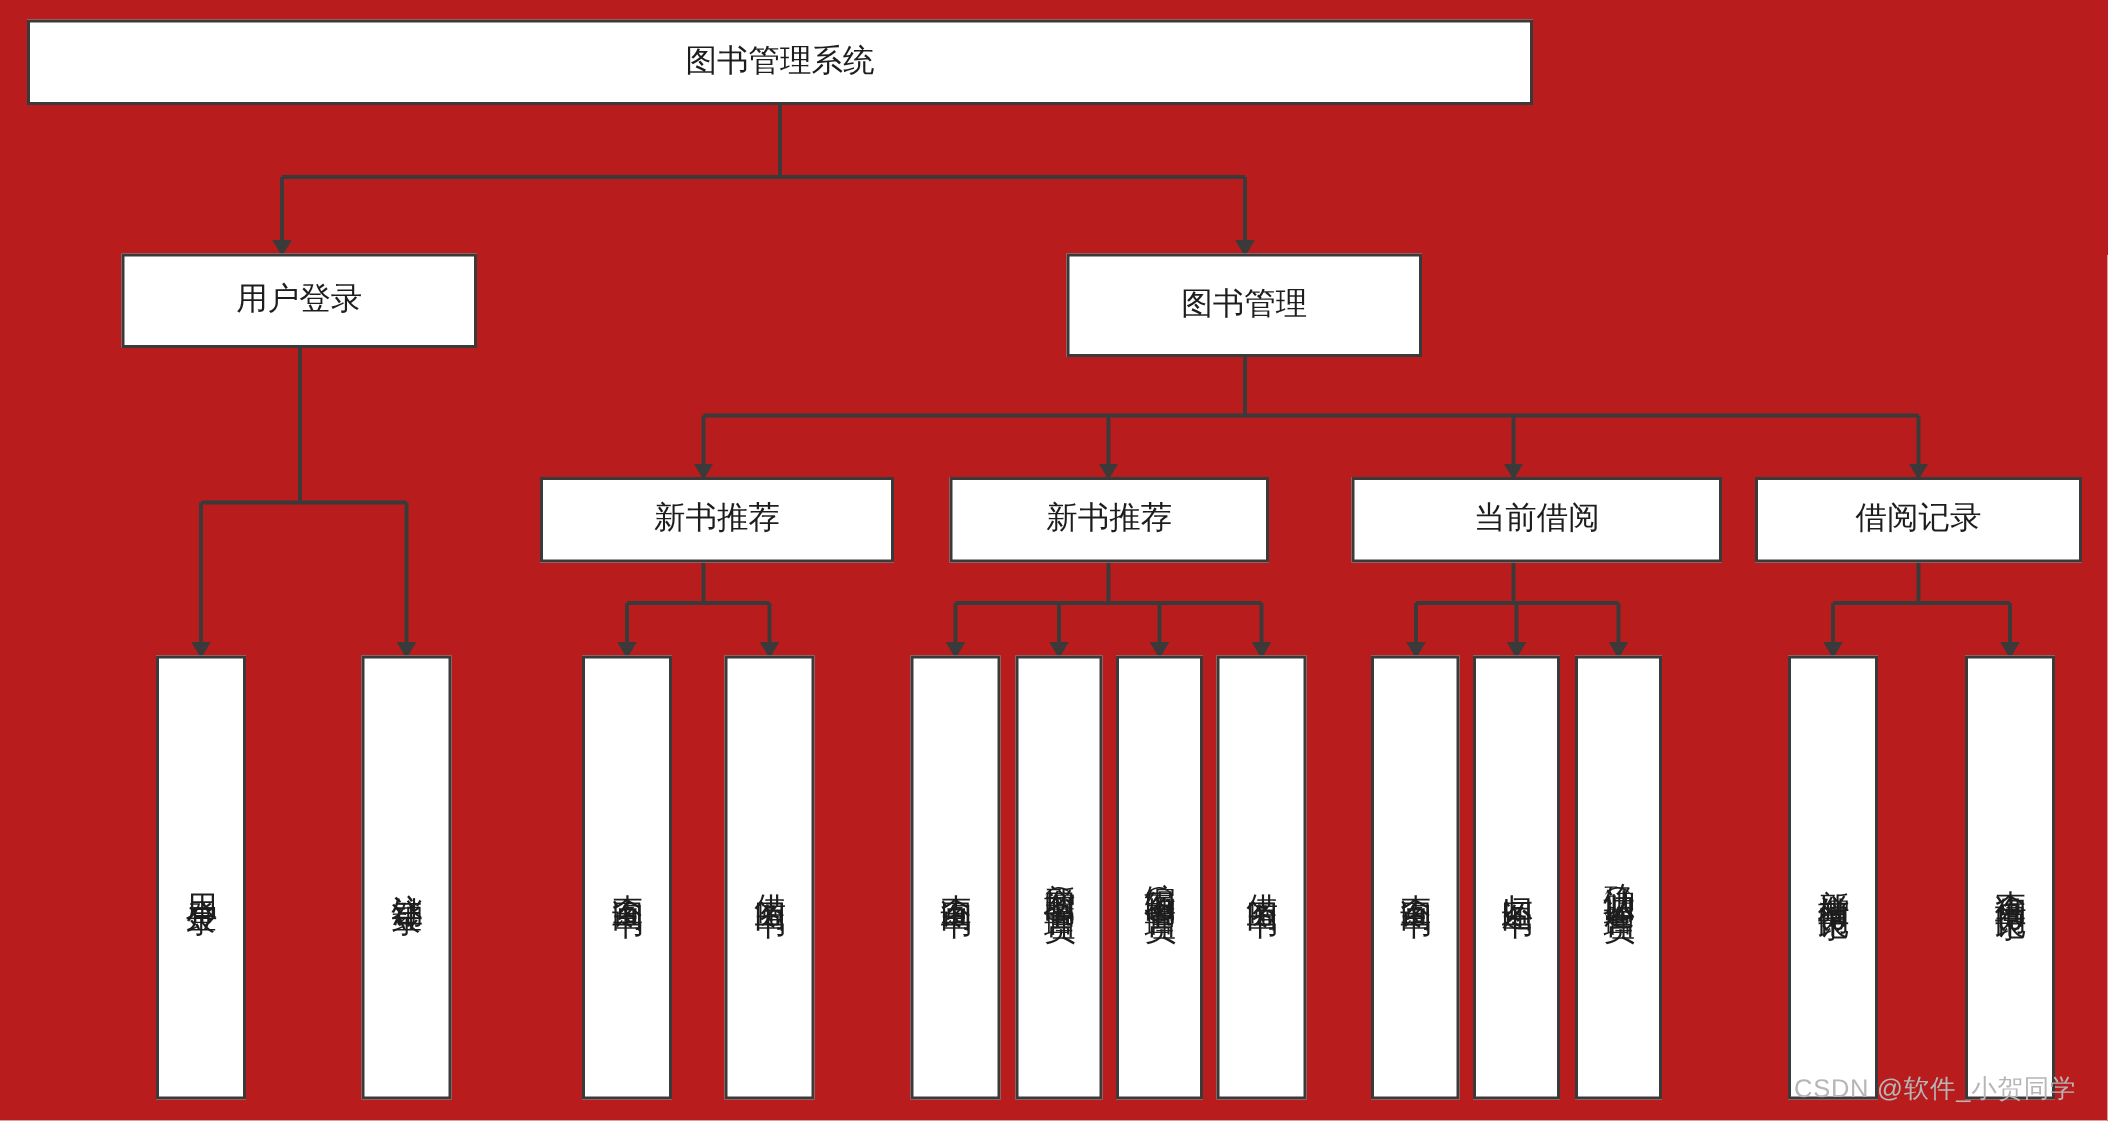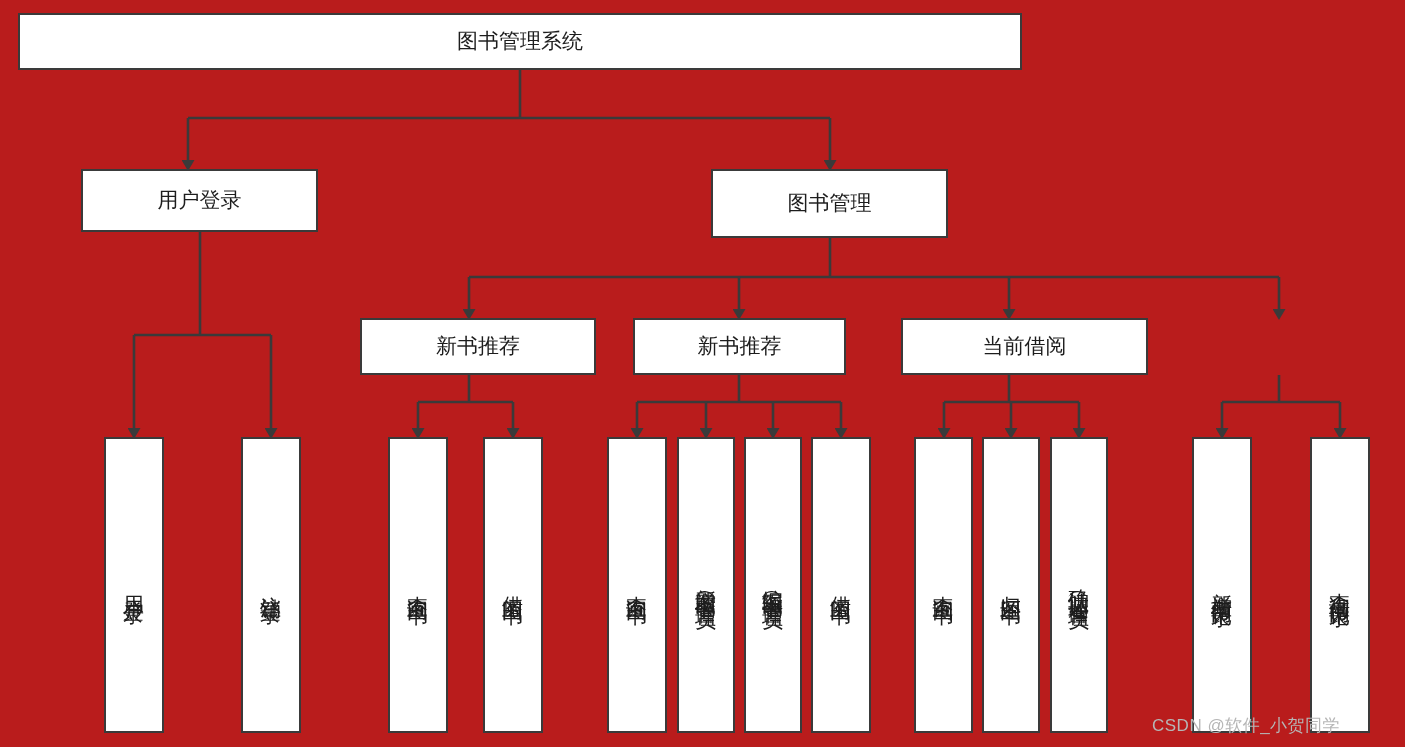--- a/index.html
+++ b/index.html
@@ -6,21 +6,21 @@
   body{width:1405px;height:747px;font-family:"Liberation Sans","DejaVu Sans",sans-serif;}
   #stage{position:relative;width:1405px;height:747px;overflow:hidden;background:#b91c1c;}
   svg#wires{position:absolute;left:0;top:0;width:1405px;height:747px;}
   .node{position:absolute;box-sizing:border-box;background:#ffffff;border:2px solid #3a3a3a;
         display:flex;align-items:center;justify-content:center;}
   .node .lbl{color:#1d1d1d;line-height:1.18;text-align:center;white-space:pre-line;}
   .node.h .lbl{font-size:21px;}
   .node.v{padding:4px 0;}
   .node.v .lbl{font-size:21px;writing-mode:vertical-rl;text-orientation:upright;
                letter-spacing:3px;line-height:1;}
-  #watermark{position:absolute;left:1152px;top:714px;font-size:17px;color:#b6b6b6;
+  #watermark{position:absolute;left:1196px;top:714px;font-size:17px;color:#b6b6b6;
              letter-spacing:.5px;white-space:nowrap;}
 </style>
 </head>
 <body>
 
 <div id="stage">
 
   <svg id="wires" viewBox="0 0 1405 747">
     <defs>
       <marker id="arw" markerWidth="11" markerHeight="13" refX="2" refY="6.5" orient="auto" markerUnits="userSpaceOnUse">
@@ -84,20 +84,23 @@
 
   <div class="node h" style="left:360px;top:318px;width:236px;height:57px;">
     <span class="lbl">新书推荐</span>
   </div>
   <div class="node h" style="left:633px;top:318px;width:213px;height:57px;">
     <span class="lbl">新书推荐</span>
   </div>
   <div class="node h" style="left:901px;top:318px;width:247px;height:57px;">
     <span class="lbl">当前借阅</span>
   </div>
+  <div class="node h" style="left:1170px;top:318px;width:218px;height:57px;">
+    <span class="lbl">借阅记录</span>
+  </div>
 
   <div class="node v" style="left:104px;top:437px;width:60px;height:296px;">
     <span class="lbl">用户登录</span>
   </div>
   <div class="node v" style="left:241px;top:437px;width:60px;height:296px;">
     <span class="lbl">注销登录</span>
   </div>
 
   <div class="node v" style="left:388px;top:437px;width:60px;height:296px;">
     <span class="lbl">查询图书</span>

